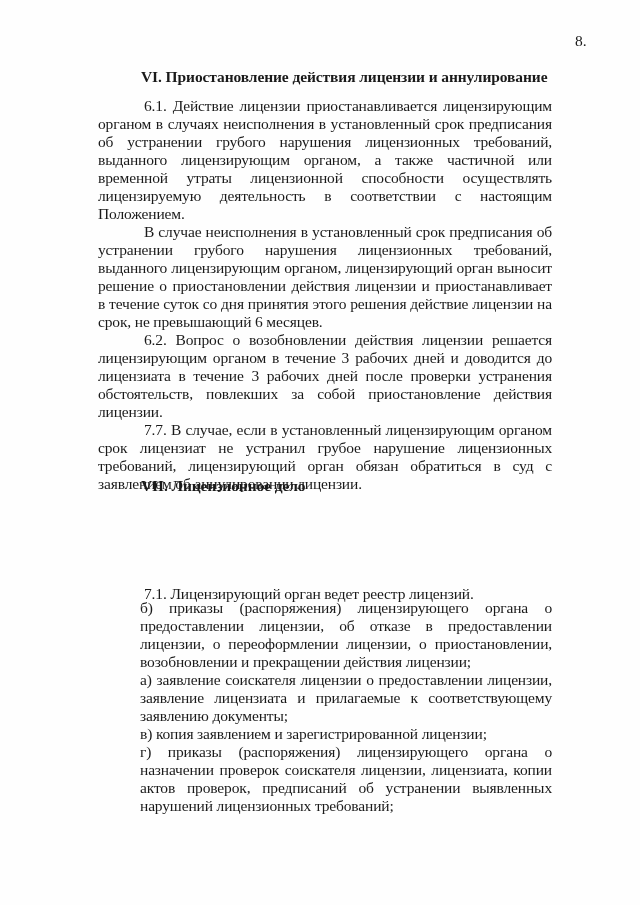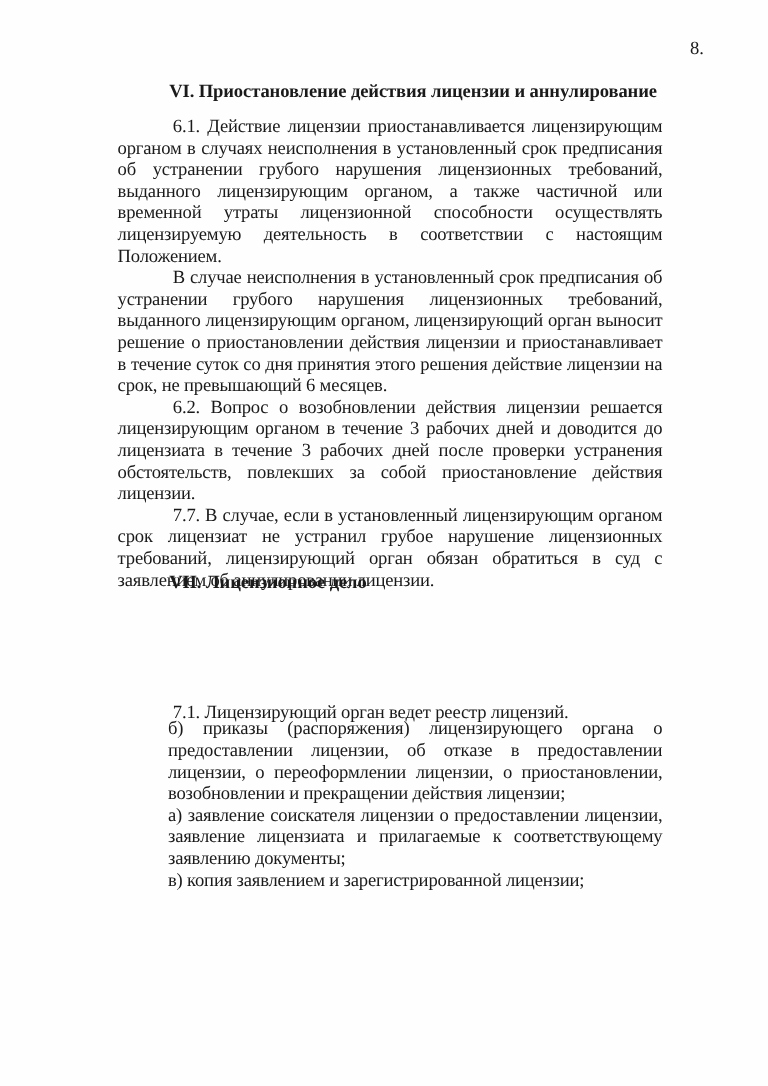--- a/index.html
+++ b/index.html
@@ -84,15 +84,16 @@
   <div class="section-heading" style="top:477px;">VII. Лицензионное дело</div>
 
   <div class="text-block" style="top:555px;margin-top:30px;">
     <p class="para">7.1. Лицензирующий орган ведет реестр лицензий.</p>
   </div>
 
   <div class="list-block" style="top:599px;">
     <p class="list-item">б) приказы (распоряжения) лицензирующего органа о предоставле­нии лицензии, об отказе в предоставлении лицензии, о пере­оформлении лицензии, о приостановлении, возобновлении и прекращении действия лицензии;</p>
     <p class="list-item">а) заявление соискателя лицензии о предоставлении лицензии, заяв­ление лицензиата и прилагаемые к соответствующему заявлению документы;</p>
     <p class="list-item">в) копия заявлением и зарегистрированной лицензии;</p>
+    <p class="list-item">г) приказы (распоряжения) лицензирующего органа о назначении проверок соискателя лицензии, лицензиата, копии актов проверок, предписаний об устранении выявленных нарушений лицензионных требований;</p>
   </div>
 
 </div>
 
 </body></html>

